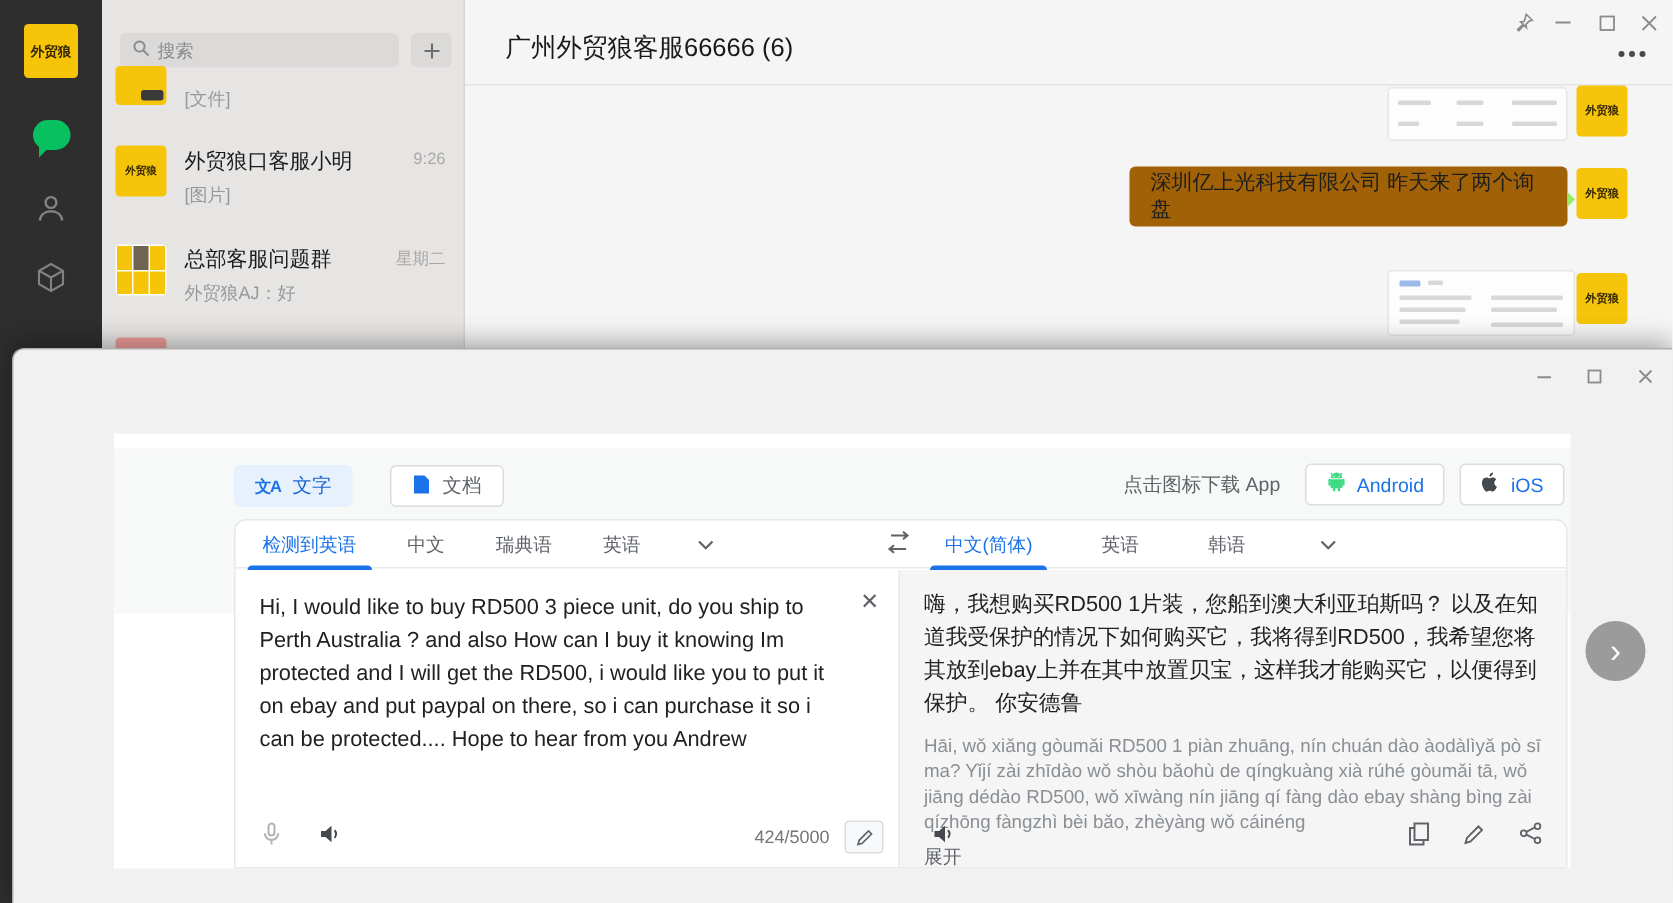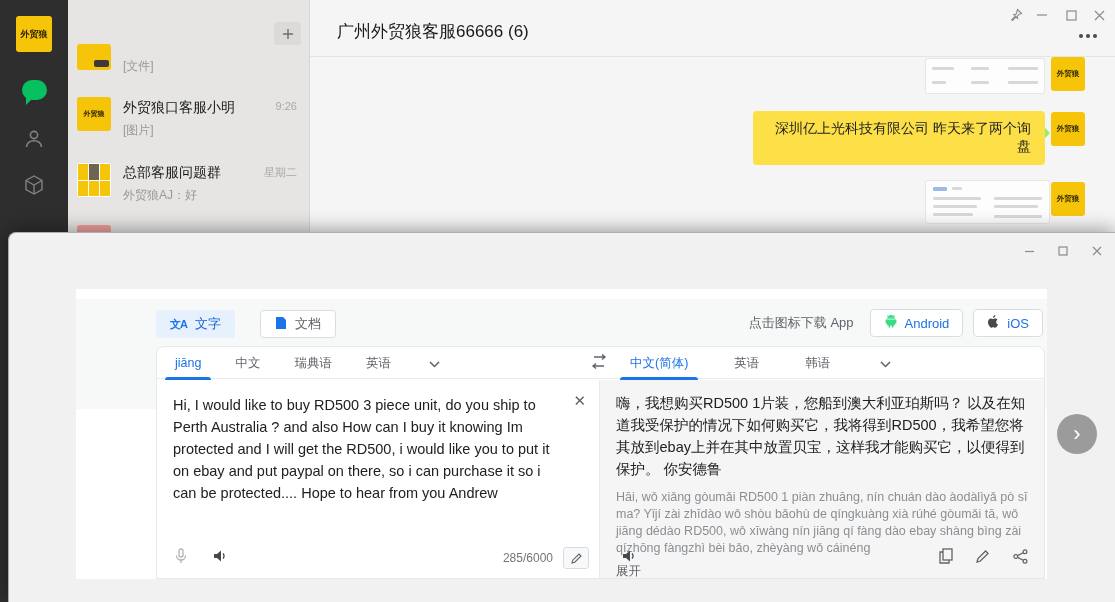--- a/index.html
+++ b/index.html
@@ -41,22 +41,22 @@
   .chat-title { position:absolute; left:27px; top:20px; font-size:17px; color:#191919; }
   .winctl { position:absolute; top:6px; width:22px; height:18px; display:flex; align-items:center; justify-content:center; }
   .more-dots { position:absolute; right:18px; top:34px; display:flex; gap:3px; }
   .more-dots i { width:4px; height:4px; border-radius:50%; background:#4a4a4a; }
 
   .msg-avatar { position:absolute; left:741px; width:34px; height:34px; background:#f6c50a; border-radius:3px;
     display:flex; align-items:center; justify-content:center; font-size:7.5px; font-weight:bold; color:#332600; }
   .img-msg { position:absolute; background:#fdfdfd; border:1px solid #e6e6e6; border-radius:3px; overflow:hidden; }
   .img-msg .ln { position:absolute; height:3px; background:#d8d8d8; border-radius:1px; }
   .img-msg .bl { position:absolute; height:4px; background:#9db9e8; border-radius:1px; }
-  .bubble { position:absolute; left:443px; top:111px; width:292px; height:54px; background:#fde047; border-radius:4px;
-    display:flex; align-items:center; padding:0 14px; font-size:14px; color:#1d1d1d;text-align:right; }
+  .bubble { position:absolute; left:443px; top:111px; width:292px; height:40px; background:#a16207; border-radius:4px;
+    display:flex; align-items:center; padding:0 14px; font-size:14px; color:#1d1d1d; }
   .bubble::after { content:""; position:absolute; right:-10px; top:17px; border:5px solid transparent; border-left-color:#95ec69; }
 
   
   .overlay { position:absolute; left:8px; top:232px; width:1107px; height:370px; background:#f1f1f2;
     border:1px solid #aeaeae; border-right:none; border-bottom:none; border-radius:8px 0 0 0;
     box-shadow:0 -3px 18px rgba(0,0,0,0.35); }
   .ov-ctl { position:absolute; top:10px; width:20px; height:16px; display:flex; align-items:center; justify-content:center; }
   .page { position:absolute; left:67px; top:56px; width:971px; height:290px; background:#fff; }
   .band { position:absolute; left:0; top:10px; width:100%; height:110px; background:#f7f8f8; }
 
@@ -121,20 +121,29 @@
     </div>
     <div class="nav-ico" style="top:174px;">
       <svg width="22" height="22" viewBox="0 0 22 22">
           <path d="M11 2l8 4.5v9L11 20l-8-4.5v-9z" fill="none" stroke="#828282" stroke-width="1.4"></path>
           <path d="M3 6.5l8 4.5 8-4.5M11 11v9" fill="none" stroke="#828282" stroke-width="1.4"></path>
         </svg>
     </div>
   </div>
 
   <div class="chatlist">
+    <div class="search-box">
+      <span>
+        <svg width="12" height="12" viewBox="0 0 12 12">
+            <circle cx="5" cy="5" r="3.4" fill="none" stroke="#8a8a8a" stroke-width="1.3"></circle>
+            <line x1="7.8" y1="7.8" x2="11" y2="11" stroke="#8a8a8a" stroke-width="1.3"></line>
+          </svg>
+      </span>
+      <input placeholder="搜索" style="">
+    </div>
     <div class="add-btn">
       <svg width="12" height="12" viewBox="0 0 12 12">
           <path d="M6 1v10M1 6h10" stroke="#6d6d6d" stroke-width="1.4"></path>
         </svg>
     </div>
 
     <div>
       <div class="li-avatar" style="top:44px; height:26px;">
           <span class="badge-tag"></span>
         </div>
@@ -276,21 +285,21 @@
                 <path d="M7.7 2.9c.4-.5.7-1.2.6-1.9-.6 0-1.3.4-1.7.9-.4.4-.7 1.1-.6 1.8.7.1 1.3-.3 1.7-.8z" fill="#454a4f"></path>
               </svg>
           </span>
           <span>iOS</span>
         </div>
       </div>
 
       <div class="card">
         <div class="tabbar">
           <div class="tabs src">
-            <div class="tab active">jiāng</div>
+            <div class="tab active">检测到英语</div>
             <div class="tab">中文</div>
             <div class="tab">瑞典语</div>
             <div class="tab">英语</div>
             <span class="chev">
               <svg width="11" height="7" viewBox="0 0 11 7">
                   <path d="M1 1l4.5 4.5L10 1" fill="none" stroke="#5f6368" stroke-width="1.5"></path>
                 </svg>
             </span>
           </div>
           <span class="swap">
@@ -322,21 +331,21 @@
                     <path d="M1.5 7.5a4.5 4.5 0 0 0 9 0M6 12v3" fill="none" stroke="#aeb3b8" stroke-width="1.3"></path>
                   </svg>
               </span>
               <span>
                 <svg width="15" height="14" viewBox="0 0 15 14">
                     <path d="M1 5h3l4-3.5v11L4 9H1z" fill="#45494d"></path>
                     <path d="M10 4.5a3.5 3.5 0 0 1 0 5" fill="none" stroke="#45494d" stroke-width="1.3"></path>
                   </svg>
               </span>
               <span class="spacer"></span>
-              <span class="count">285/6000</span>
+              <span class="count">424/5000</span>
               <span class="edit-box">
                 <svg width="11" height="11" viewBox="0 0 11 11">
                     <path d="M1 10l.8-2.8L8 1l2 2-6.2 6.2z" fill="none" stroke="#5f6368" stroke-width="1.1"></path>
                   </svg>
               </span>
             </div>
           </div>
 
           <div class="rpanel">
             <div class="dst-text">嗨，我想购买RD500 1片装，您船到澳大利亚珀斯吗？ 以及在知道我受保护的情况下如何购买它，我将得到RD500，我希望您将其放到ebay上并在其中放置贝宝，这样我才能购买它，以便得到保护。 你安德鲁</div>

